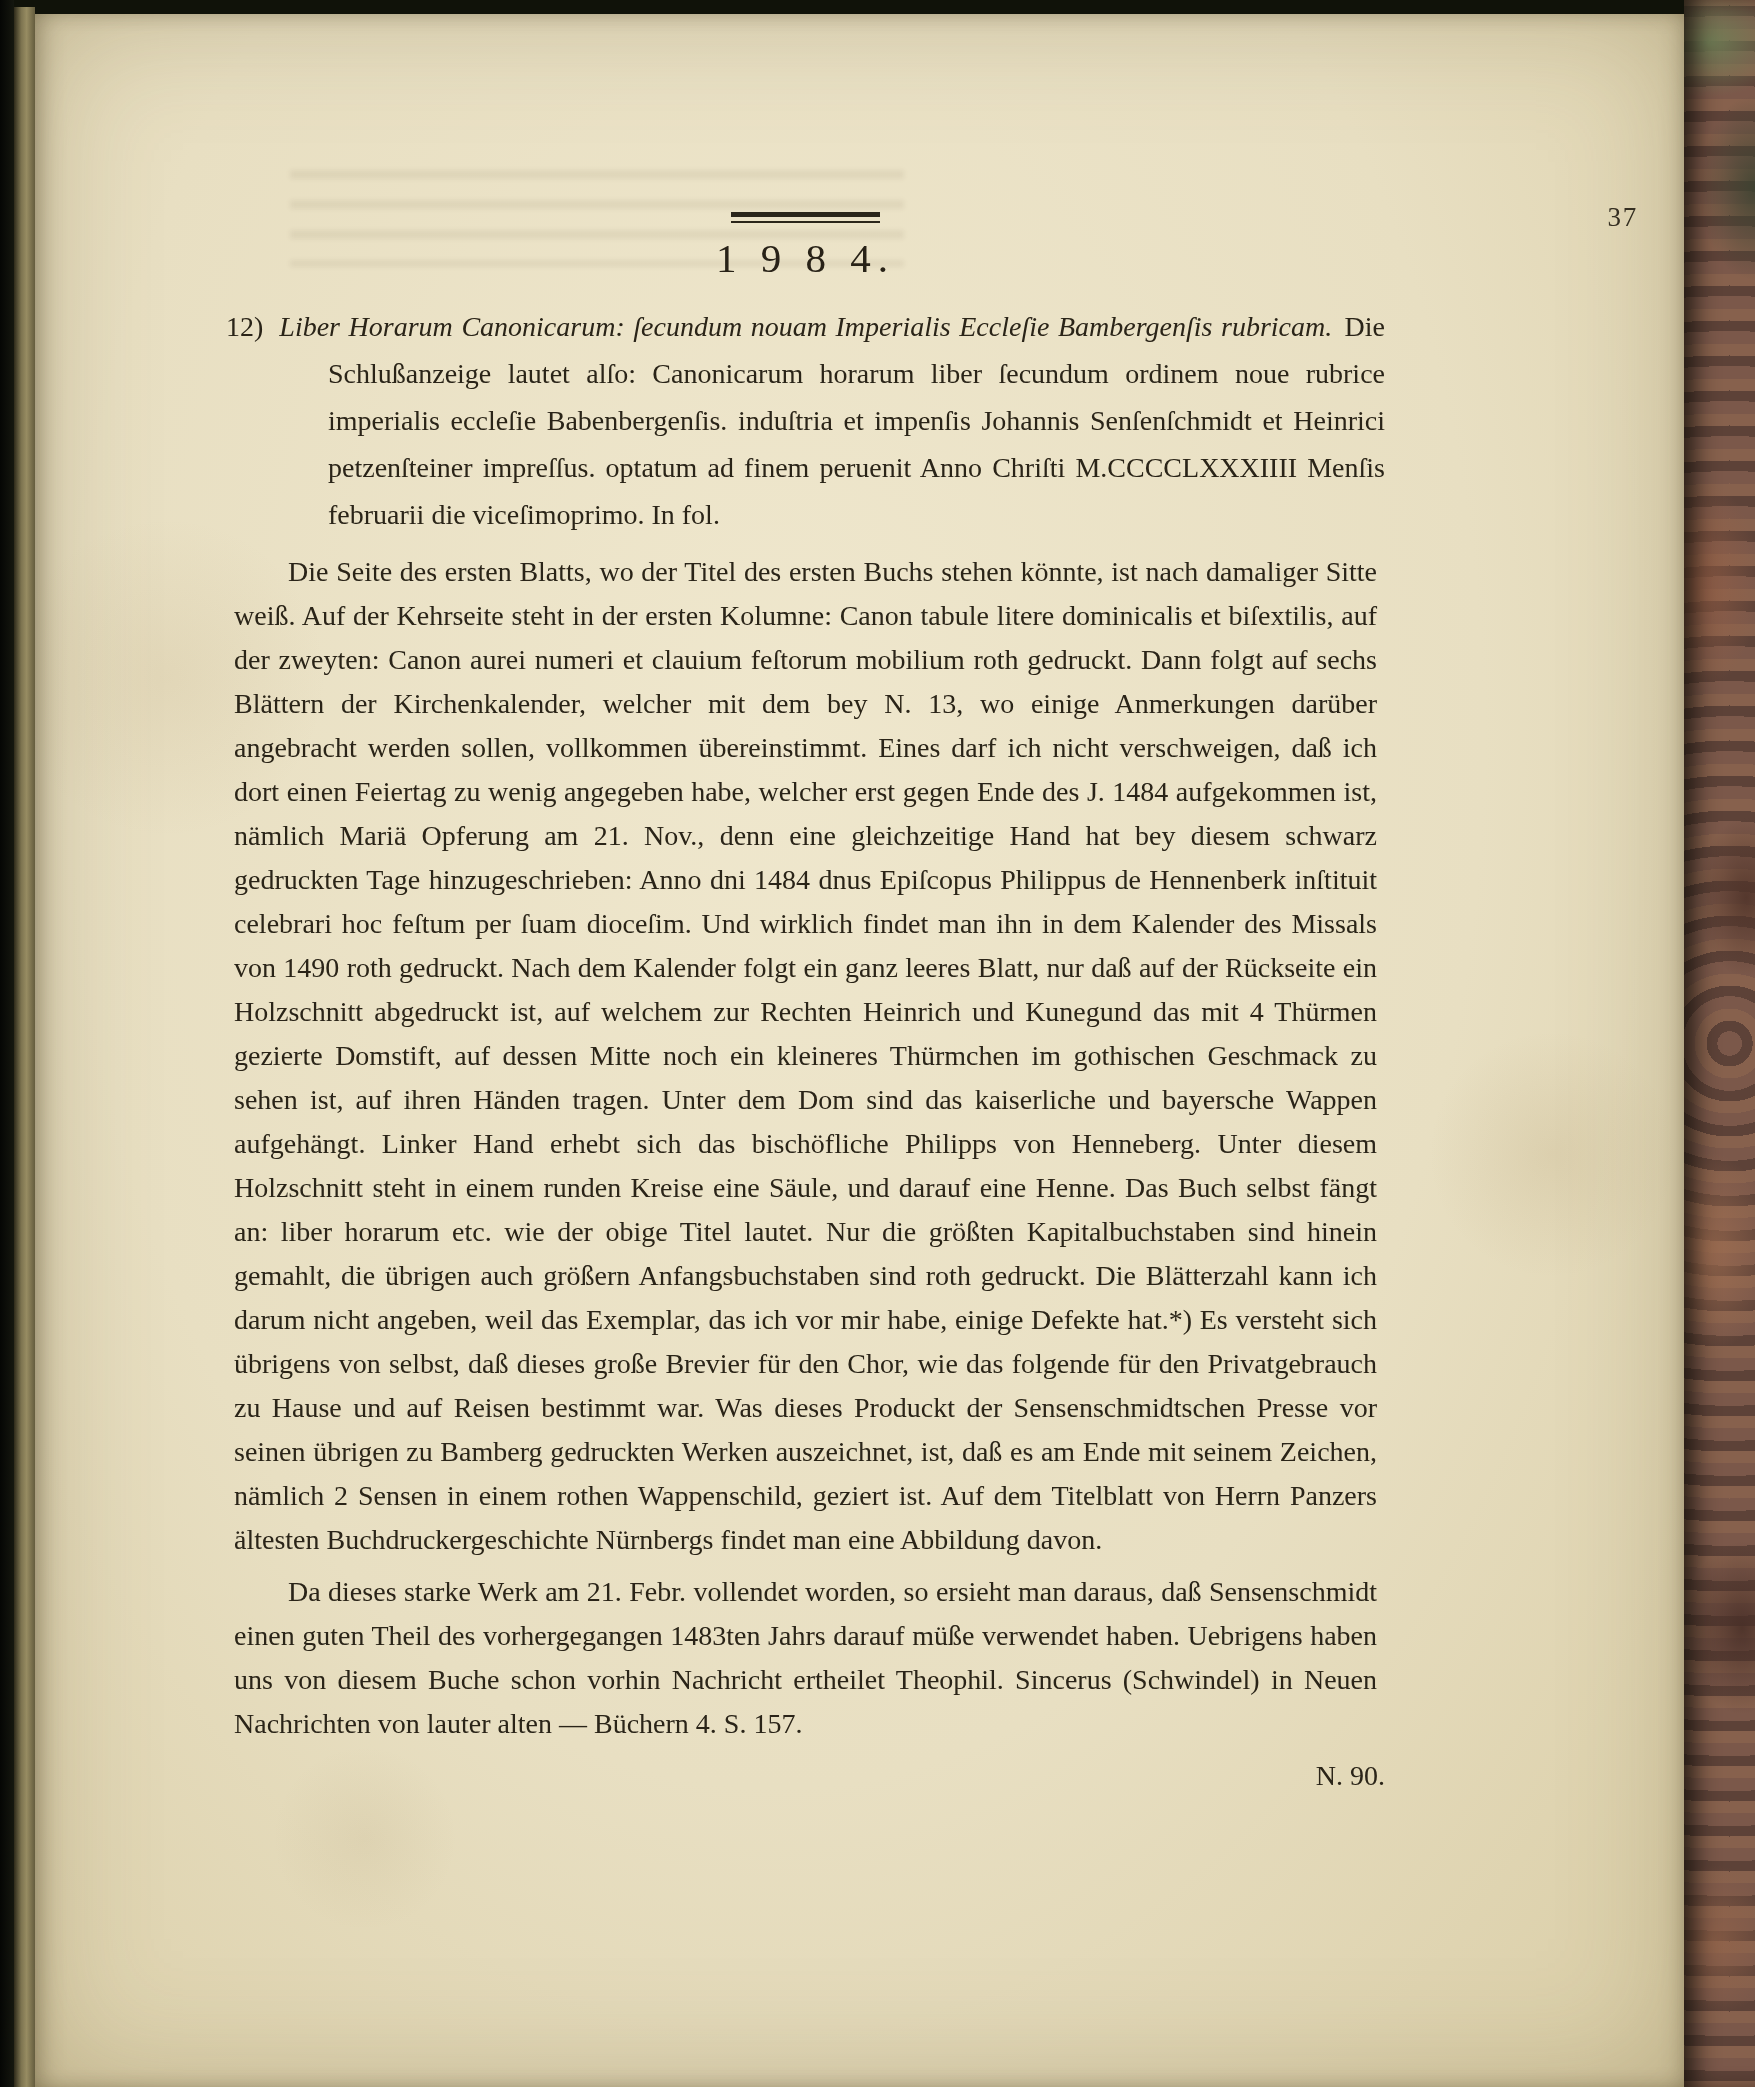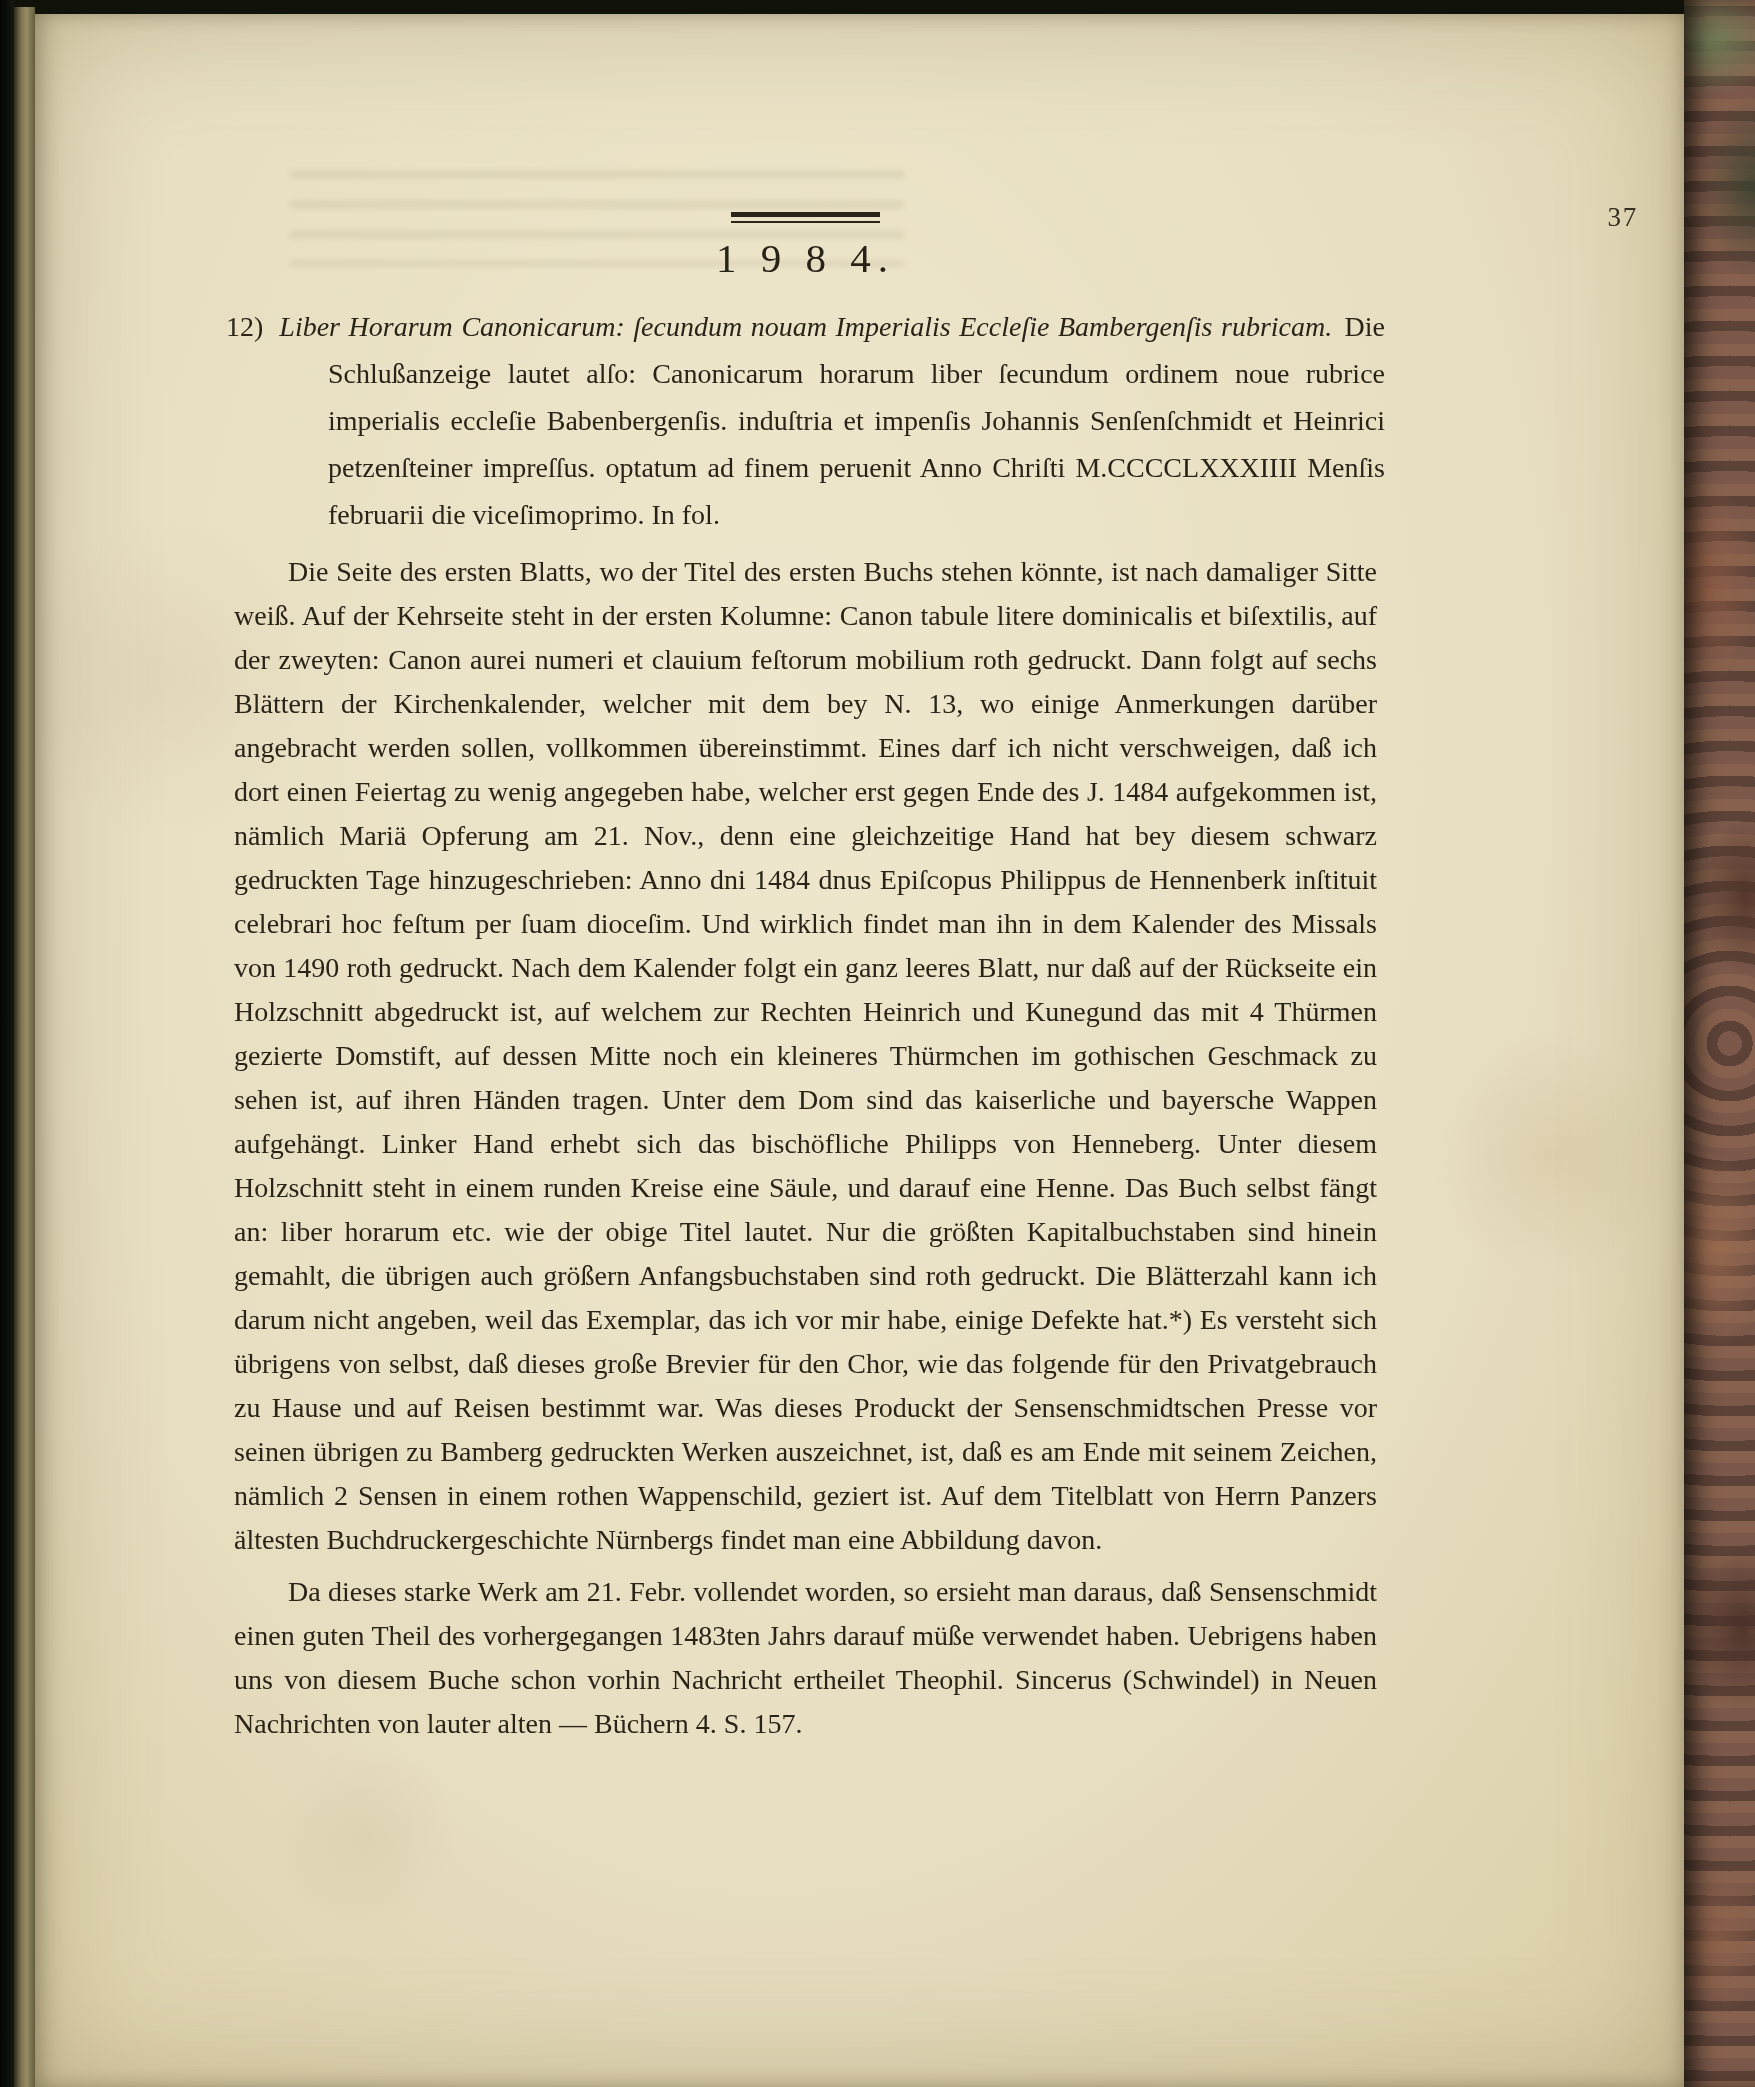--- a/index.html
+++ b/index.html
@@ -147,20 +147,21 @@
       </div>
 
       <div class="heading">1 9 8 4.</div>
 
       <p class="entry"><span class="entry-num">12)</span><span class="entry-title">Liber Horarum Canonicarum: ſecundum nouam Imperialis Eccleſie Bambergenſis rubricam.</span><span class="entry-body">Die Schlußanzeige lautet alſo: Canonicarum horarum liber ſecundum ordinem noue rubrice imperialis eccleſie Babenbergenſis. induſtria et impenſis Johannis Senſenſchmidt et Heinrici petzenſteiner impreſſus. optatum ad finem peruenit Anno Chriſti M.CCCCLXXXIIII Menſis februarii die viceſimoprimo. In fol.</span></p>
 
       <p class="para">Die Seite des ersten Blatts, wo der Titel des ersten Buchs stehen könnte, ist nach damaliger Sitte weiß. Auf der Kehrseite steht in der ersten Kolumne: Canon tabule litere dominicalis et biſextilis, auf der zweyten: Canon aurei numeri et clauium feſtorum mobilium roth gedruckt. Dann folgt auf sechs Blättern der Kirchenkalender, welcher mit dem bey N. 13, wo einige Anmerkungen darüber angebracht werden sollen, vollkommen übereinstimmt. Eines darf ich nicht verschweigen, daß ich dort einen Feiertag zu wenig angegeben habe, welcher erst gegen Ende des J. 1484 aufgekommen ist, nämlich Mariä Opferung am 21. Nov., denn eine gleichzeitige Hand hat bey diesem schwarz gedruckten Tage hinzugeschrieben: Anno dni 1484 dnus Epiſcopus Philippus de Hennenberk inſtituit celebrari hoc feſtum per ſuam dioceſim. Und wirklich findet man ihn in dem Kalender des Missals von 1490 roth gedruckt. Nach dem Kalender folgt ein ganz leeres Blatt, nur daß auf der Rückseite ein Holzschnitt abgedruckt ist, auf welchem zur Rechten Heinrich und Kunegund das mit 4 Thürmen gezierte Domstift, auf dessen Mitte noch ein kleineres Thürmchen im gothischen Geschmack zu sehen ist, auf ihren Händen tragen. Unter dem Dom sind das kaiserliche und bayersche Wappen aufgehängt. Linker Hand erhebt sich das bischöfliche Philipps von Henneberg. Unter diesem Holzschnitt steht in einem runden Kreise eine Säule, und darauf eine Henne. Das Buch selbst fängt an: liber horarum etc. wie der obige Titel lautet. Nur die größten Kapitalbuchstaben sind hinein gemahlt, die übrigen auch größern Anfangsbuchstaben sind roth gedruckt. Die Blätterzahl kann ich darum nicht angeben, weil das Exemplar, das ich vor mir habe, einige Defekte hat.*) Es versteht sich übrigens von selbst, daß dieses große Brevier für den Chor, wie das folgende für den Privatgebrauch zu Hause und auf Reisen bestimmt war. Was dieses Produckt der Sensenschmidtschen Presse vor seinen übrigen zu Bamberg gedruckten Werken auszeichnet, ist, daß es am Ende mit seinem Zeichen, nämlich 2 Sensen in einem rothen Wappenschild, geziert ist. Auf dem Titelblatt von Herrn Panzers ältesten Buchdruckergeschichte Nürnbergs findet man eine Abbildung davon.</p>
 
       <p class="para">Da dieses starke Werk am 21. Febr. vollendet worden, so ersieht man daraus, daß Sensenschmidt einen guten Theil des vorhergegangen 1483ten Jahrs darauf müße verwendet haben. Uebrigens haben uns von diesem Buche schon vorhin Nachricht ertheilet Theophil. Sincerus (Schwindel) in Neuen Nachrichten von lauter alten — Büchern 4. S. 157.</p>
 
+      <div class="reference">N. 90.</div>
 
     </div>
   </div>
 
   <div class="marbled-edge"></div>
 
 </div>
 
 
 </body></html>

